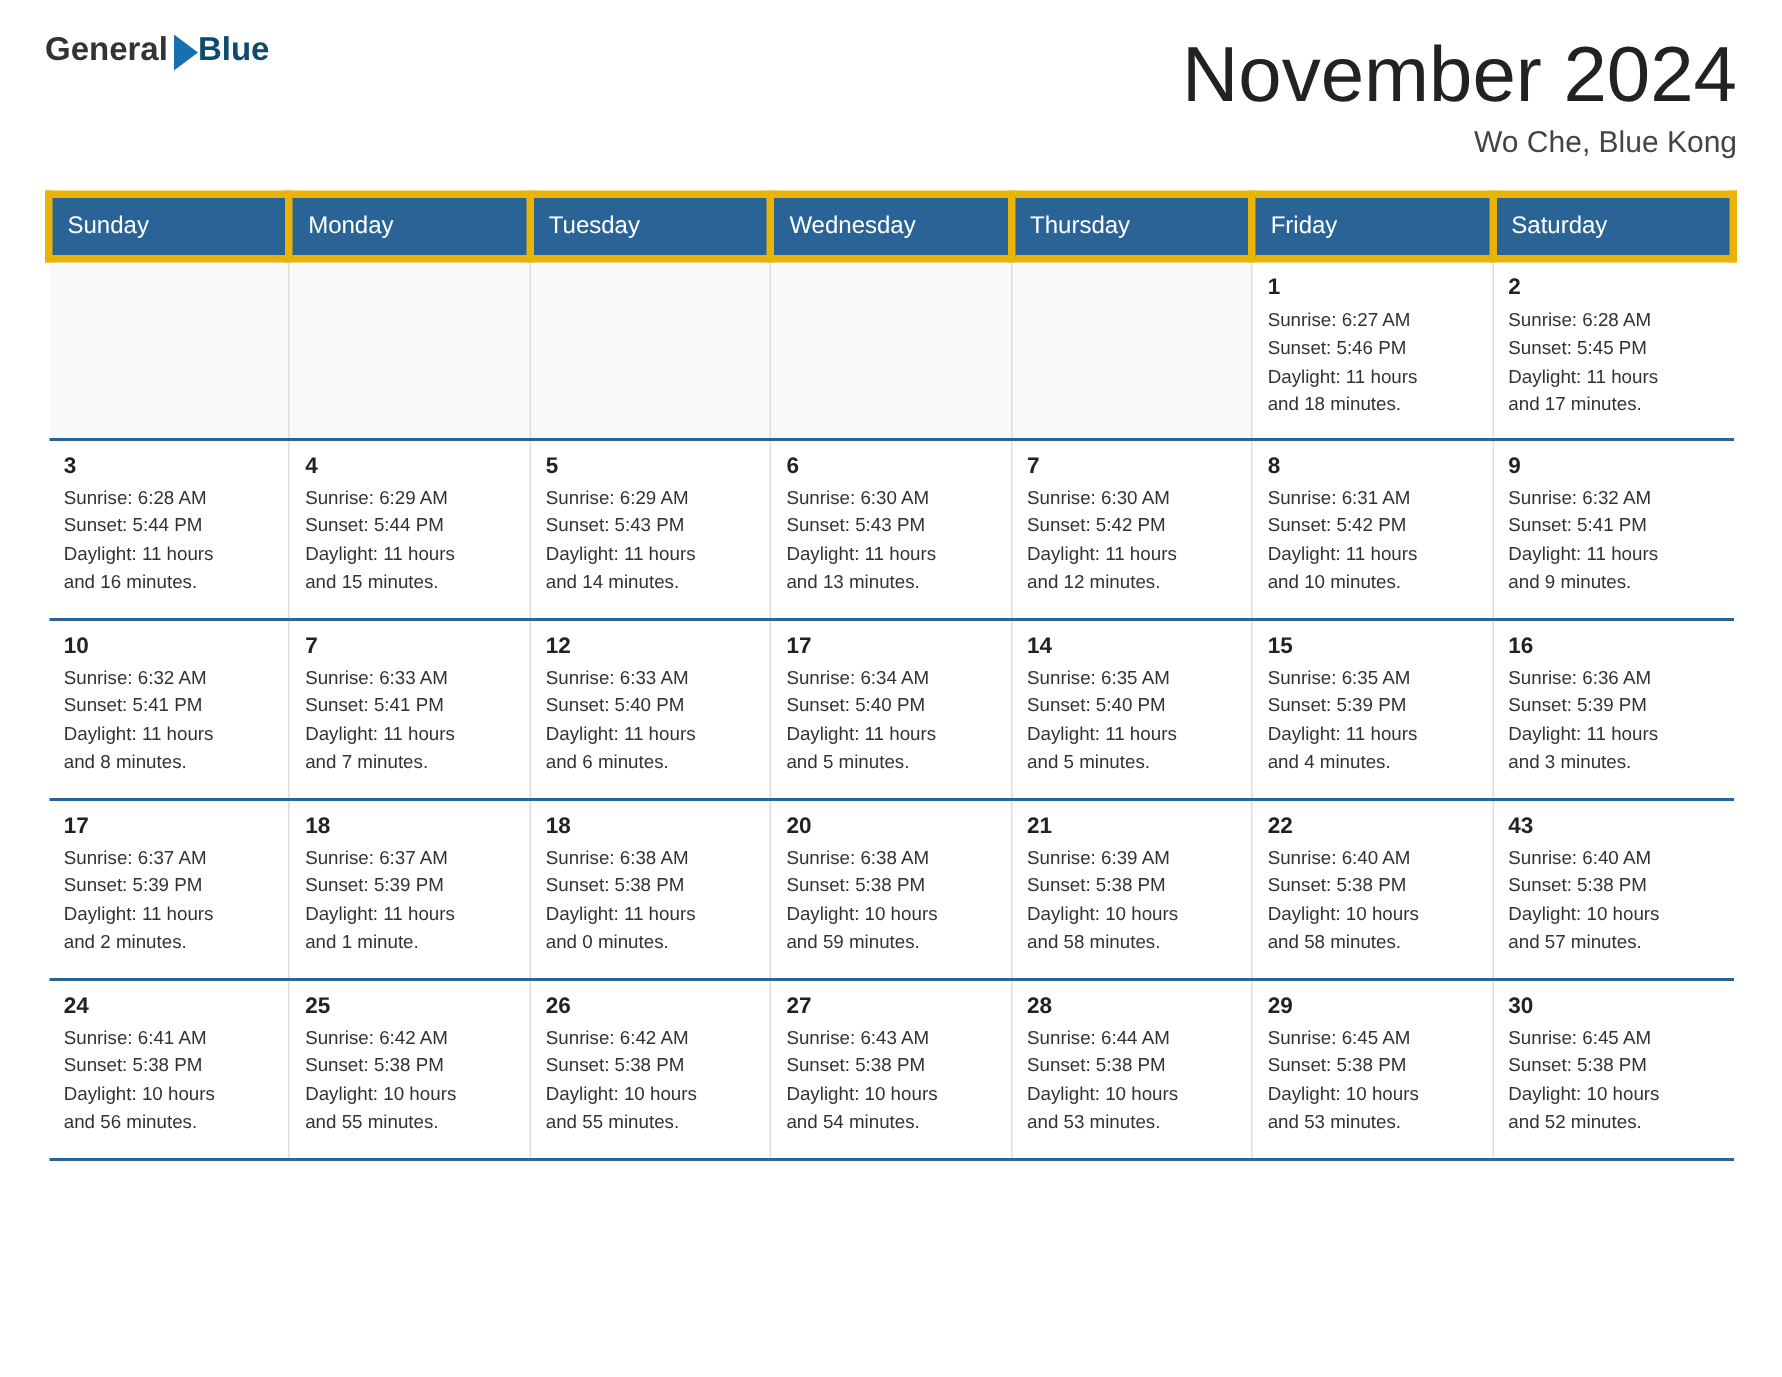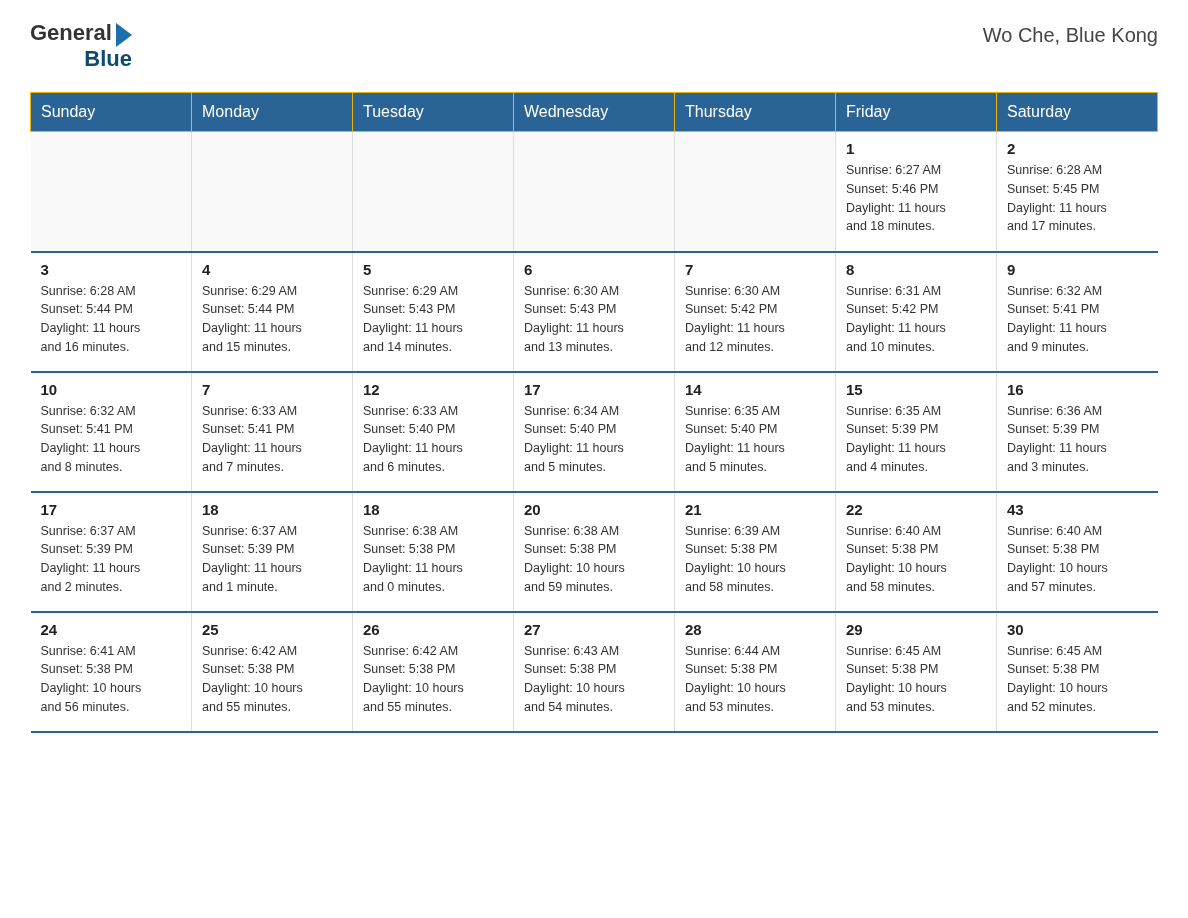--- a/index.html
+++ b/index.html
@@ -11,22 +11,22 @@
       padding: 20px 30px;
     }
     .header-area {
       display: flex;
       justify-content: space-between;
       align-items: flex-start;
       margin-bottom: 20px;
     }
     .logo {
       display: flex;
-      flex-direction: column;
-      align-items: flex-end;
+      flex-direction: row;
+      align-items: center;
     }
     .logo-general {
       font-size: 22px;
       font-weight: bold;
       color: #333;
       letter-spacing: 0px;
     }
     .logo-blue {
       font-size: 22px;
       font-weight: bold;
@@ -52,21 +52,21 @@
       width: 100%;
       border-collapse: collapse;
     }
     .calendar-table thead tr th {
       background-color: #2a6496;
       color: #fff;
       font-size: 16px;
       font-weight: normal;
       padding: 10px 10px;
       text-align: left;
-      border: 1px solid #eab308;
+      border: 5px solid #eab308;
     }
     .calendar-table tbody tr {
       border-bottom: 2px solid #2a6496;
     }
     .calendar-table tbody tr td {
       vertical-align: top;
       padding: 8px 10px;
       font-size: 13px;
       color: #333;
       border-right: 1px solid #ddd;
@@ -98,20 +98,21 @@
 
 <div class="header-area">
   <div class="logo">
     <div style="display:flex; align-items:center;">
       <span class="logo-general">General</span>
       <span style="display:inline-block; width:0; height:0; border-top: 12px solid transparent; border-bottom: 12px solid transparent; border-left: 16px solid #1a6faf; margin-left:4px; margin-bottom: -4px;"></span>
     </div>
     <span class="logo-blue">Blue</span>
   </div>
   <div class="title-area">
+    <div class="month-title">November 2024</div>
     <div class="location">Wo Che, Blue Kong</div>
   </div>
 </div>
 
 <table class="calendar-table">
   <thead>
     <tr>
     <th>Sunday</th>
         <th>Monday</th>
         <th>Tuesday</th>

